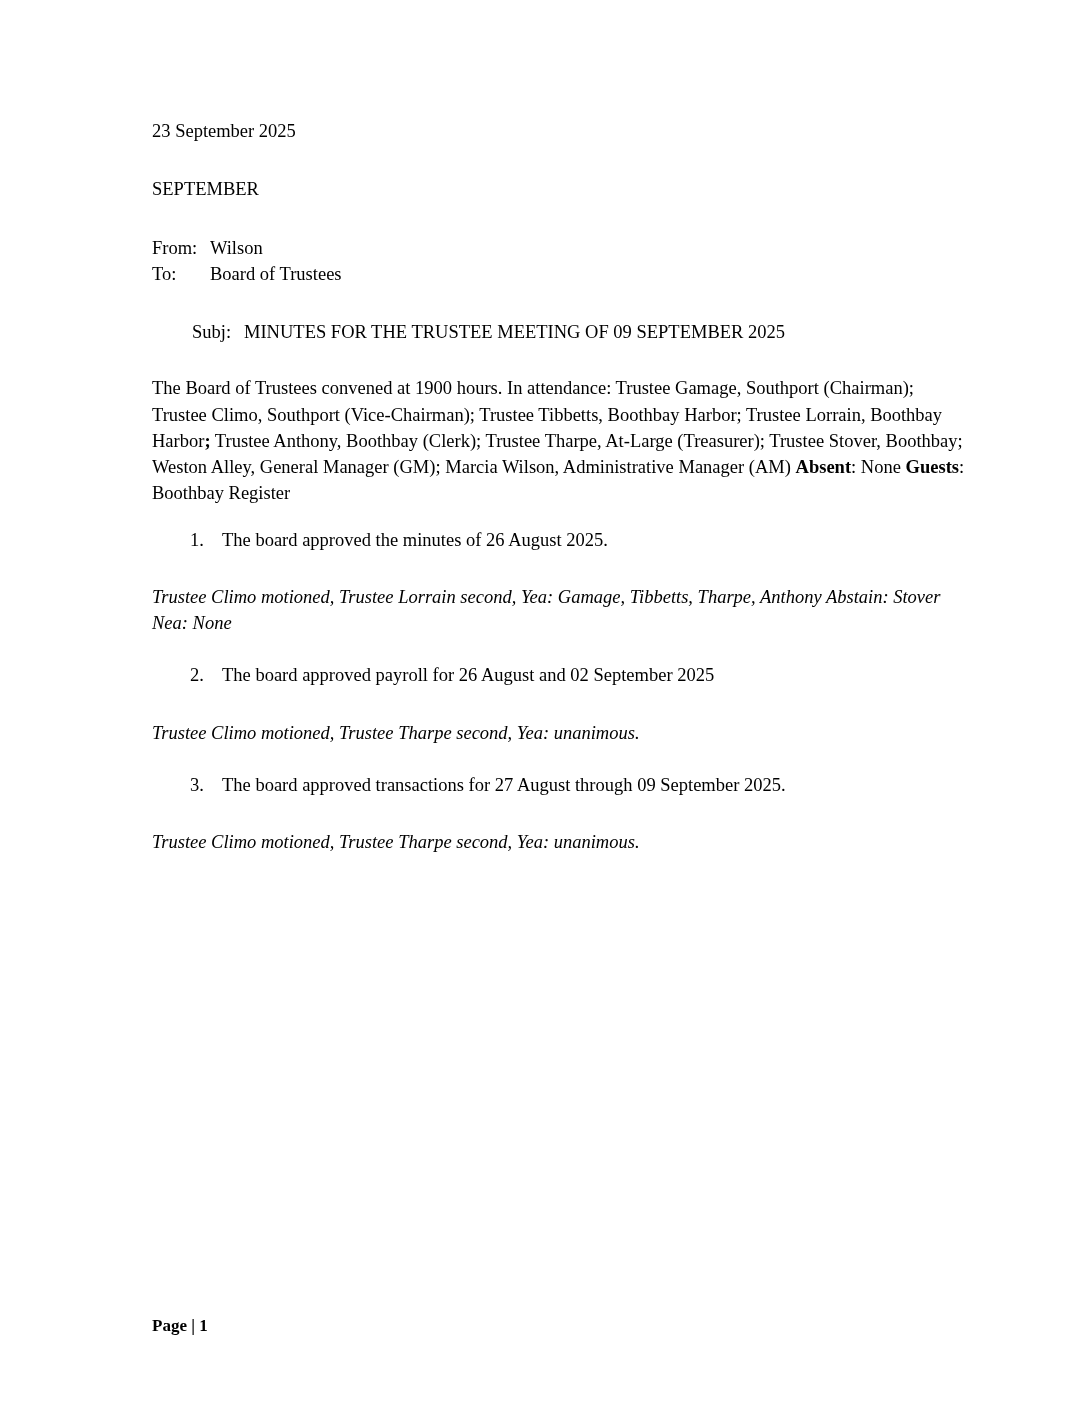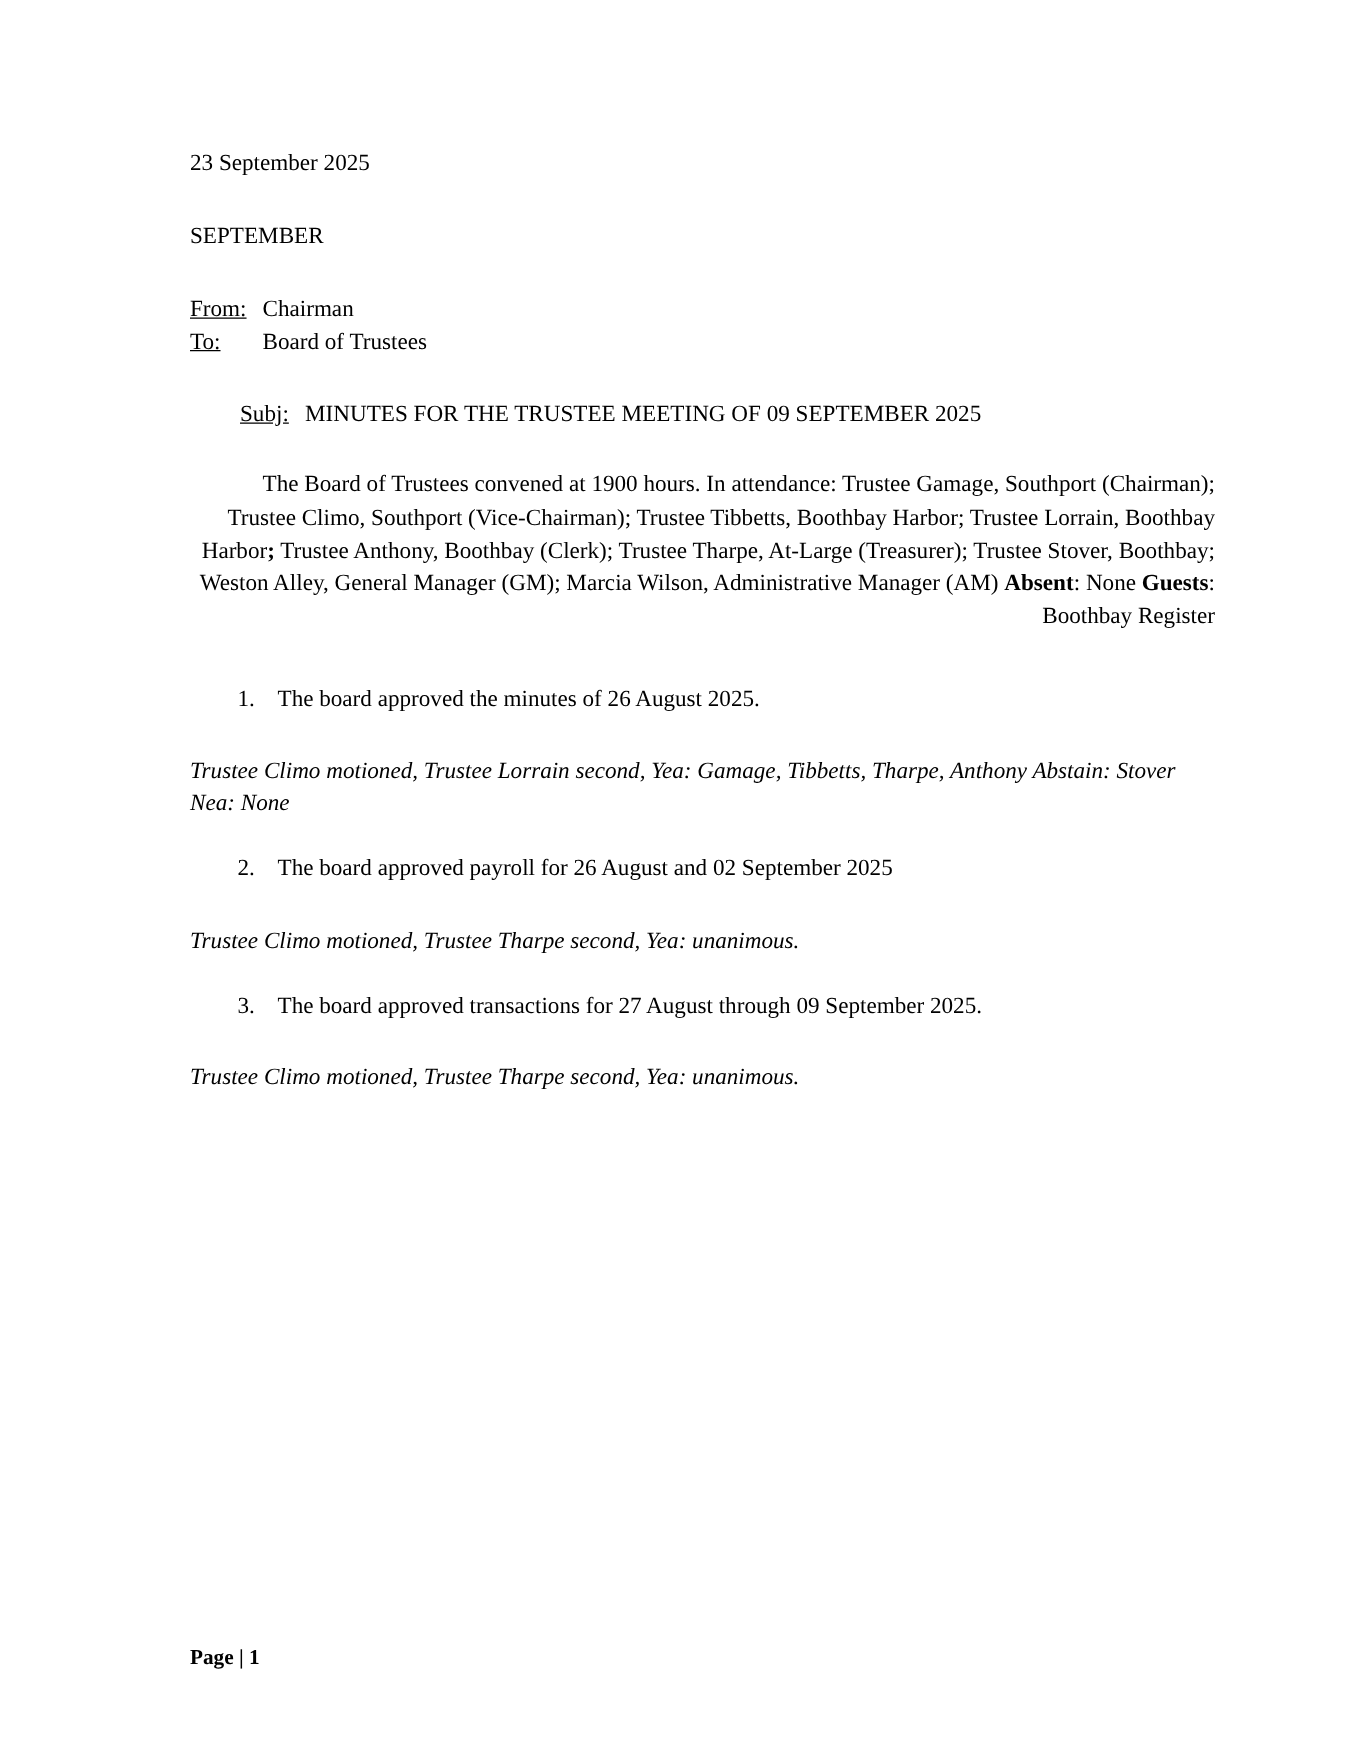--- a/index.html
+++ b/index.html
@@ -38,33 +38,32 @@
   .fromto {
     margin: 0 0 32px 0;
   }
   .fromto .row {
     display: block;
     white-space: pre;
   }
   .label-col {
     display: inline-block;
     width: 58px;
-    text-decoration: underline;
   }
   .subj {
     margin: 0 0 30px 0;
     white-space: pre;
   }
   .subj .label-col {
     width: 52px;
     margin-left: 40px;
   }
   .attendance {
-    margin: 0 0 40px 0;
-    text-align: right;
+    margin: 0 0 20px 0;
+    text-align: left;
   }
   .bold {
     font-weight: bold;
   }
   .item {
     margin: 0 0 26px 0;
   }
   .item-head {
     display: block;
     margin: 0 0 2px 0;
@@ -97,21 +96,21 @@
 <body>
 
 <div class="page">
   <div class="doc-body">
 
     <div class="date-line">23 September 2025</div>
 
     <div class="memo-title">SEPTEMBER</div>
 
     <div class="fromto">
-      <div class="row"><span class="label-col">From:</span><span>Chairman</span></div>
+      <div class="row"><span class="label-col">From:</span><span>Wilson</span></div>
       <div class="row"><span class="label-col">To:</span><span>Board of Trustees</span></div>
     </div>
 
     <div class="subj"><span class="label-col">Subj:</span><span>MINUTES FOR THE TRUSTEE MEETING OF 09 SEPTEMBER 2025</span></div>
 
     <div class="attendance"><span>The Board of Trustees convened at 1900 hours. In attendance: Trustee Gamage, Southport (Chairman); Trustee Climo, Southport (Vice-Chairman); Trustee Tibbetts, Boothbay Harbor; Trustee Lorrain, Boothbay Harbor</span><span class="bold">;</span><span> Trustee Anthony, Boothbay (Clerk); Trustee Tharpe, At-Large (Treasurer); Trustee Stover, Boothbay; Weston Alley, General Manager (GM); Marcia Wilson, Administrative Manager (AM) </span><span class="bold">Absent</span><span>: None </span><span class="bold">Guests</span><span>: Boothbay Register</span></div>
 
     <div class="item">
       <div class="item-head"><span class="item-num">1.</span><span class="item-text">The board approved the minutes of 26 August 2025.</span></div>
       <div class="item-note"> Trustee Climo motioned, Trustee Lorrain second, Yea: Gamage, Tibbetts, Tharpe, Anthony Abstain: Stover Nea: None</div>

